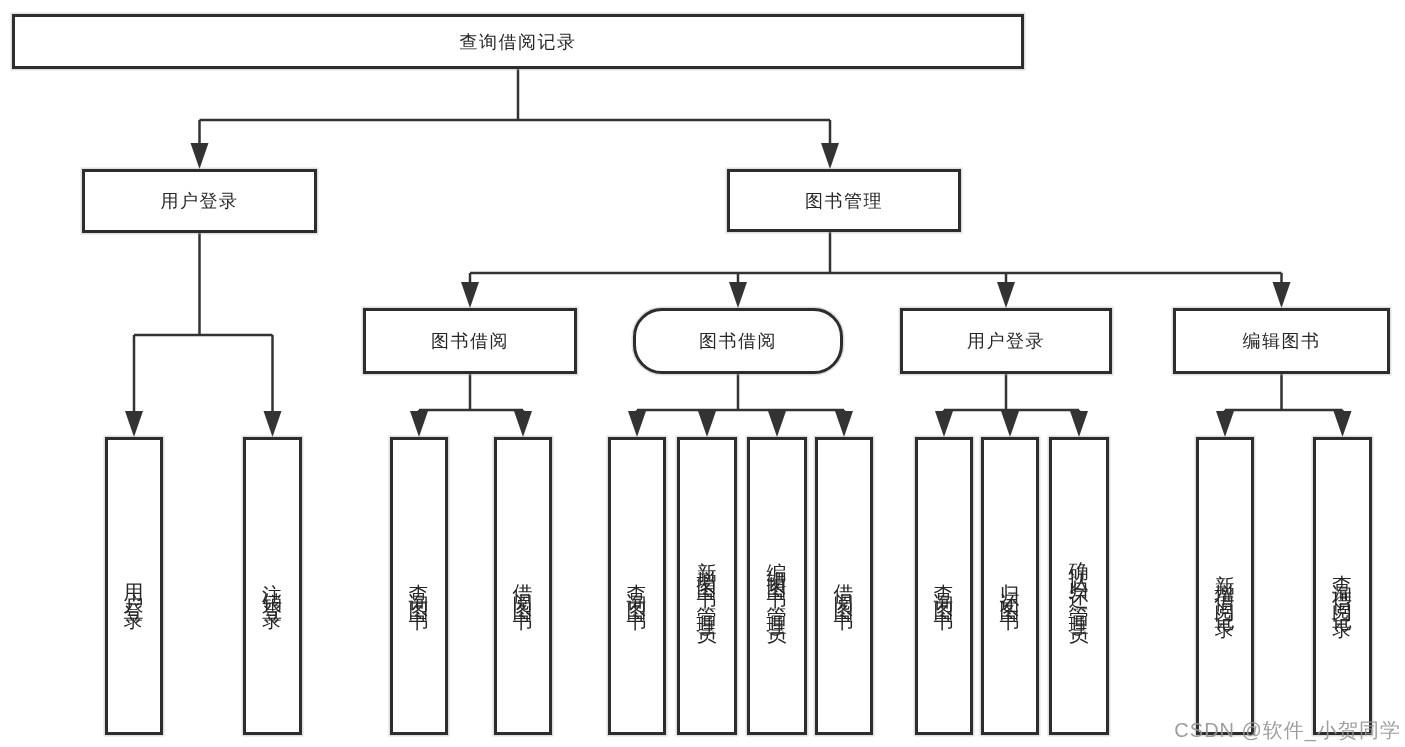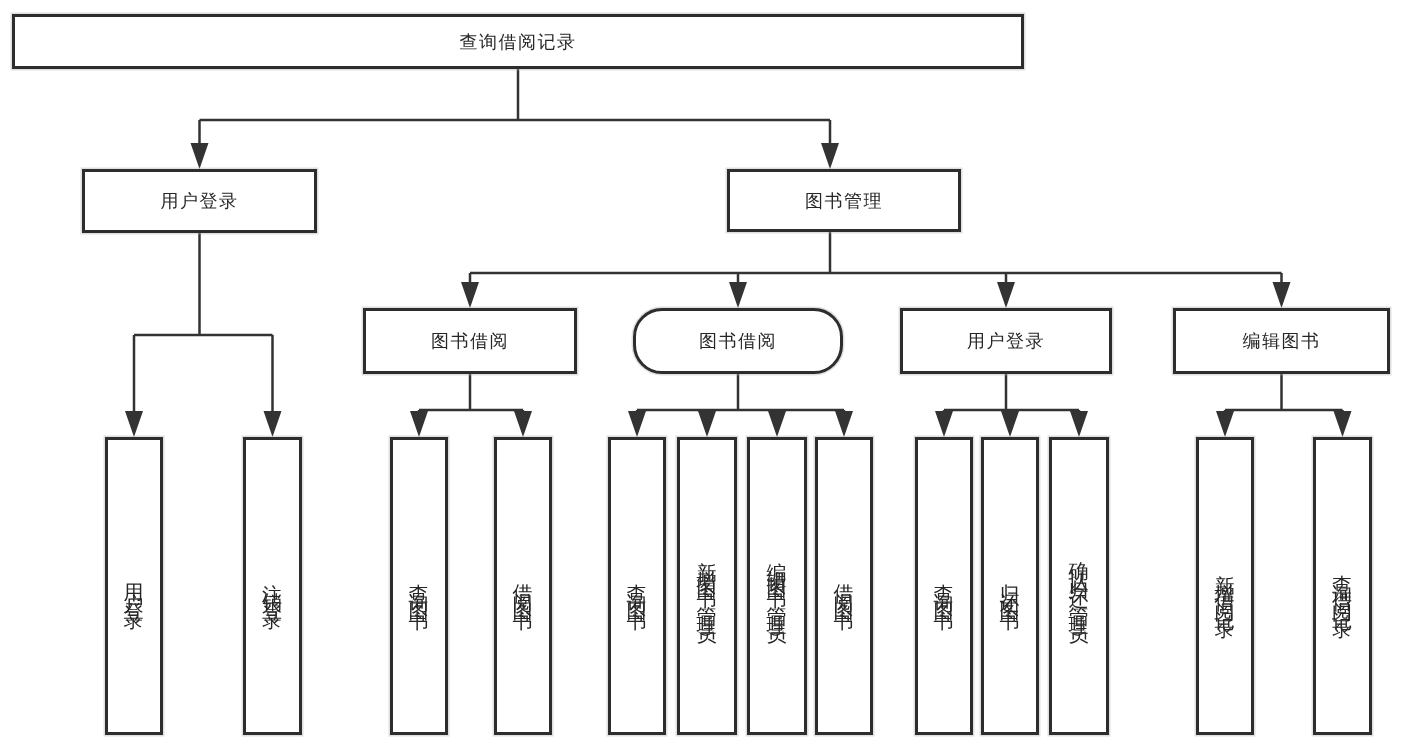--- a/index.html
+++ b/index.html
@@ -108,13 +108,14 @@
       <div class="node v" style="left: 1049px; top: 437px; width: 60px; height: 298px;">
         <span>确认归还（管理员）</span>
       </div>
       <div class="node v" style="left: 1196px; top: 437px; width: 58px; height: 298px;">
         <span>新增借阅记录</span>
       </div>
       <div class="node v" style="left: 1313px; top: 437px; width: 59px; height: 298px;">
         <span>查询借阅记录</span>
       </div>
     </div>
+  <div class="watermark">CSDN @软件_小贺同学</div>
 </div>
 
 </body></html>

